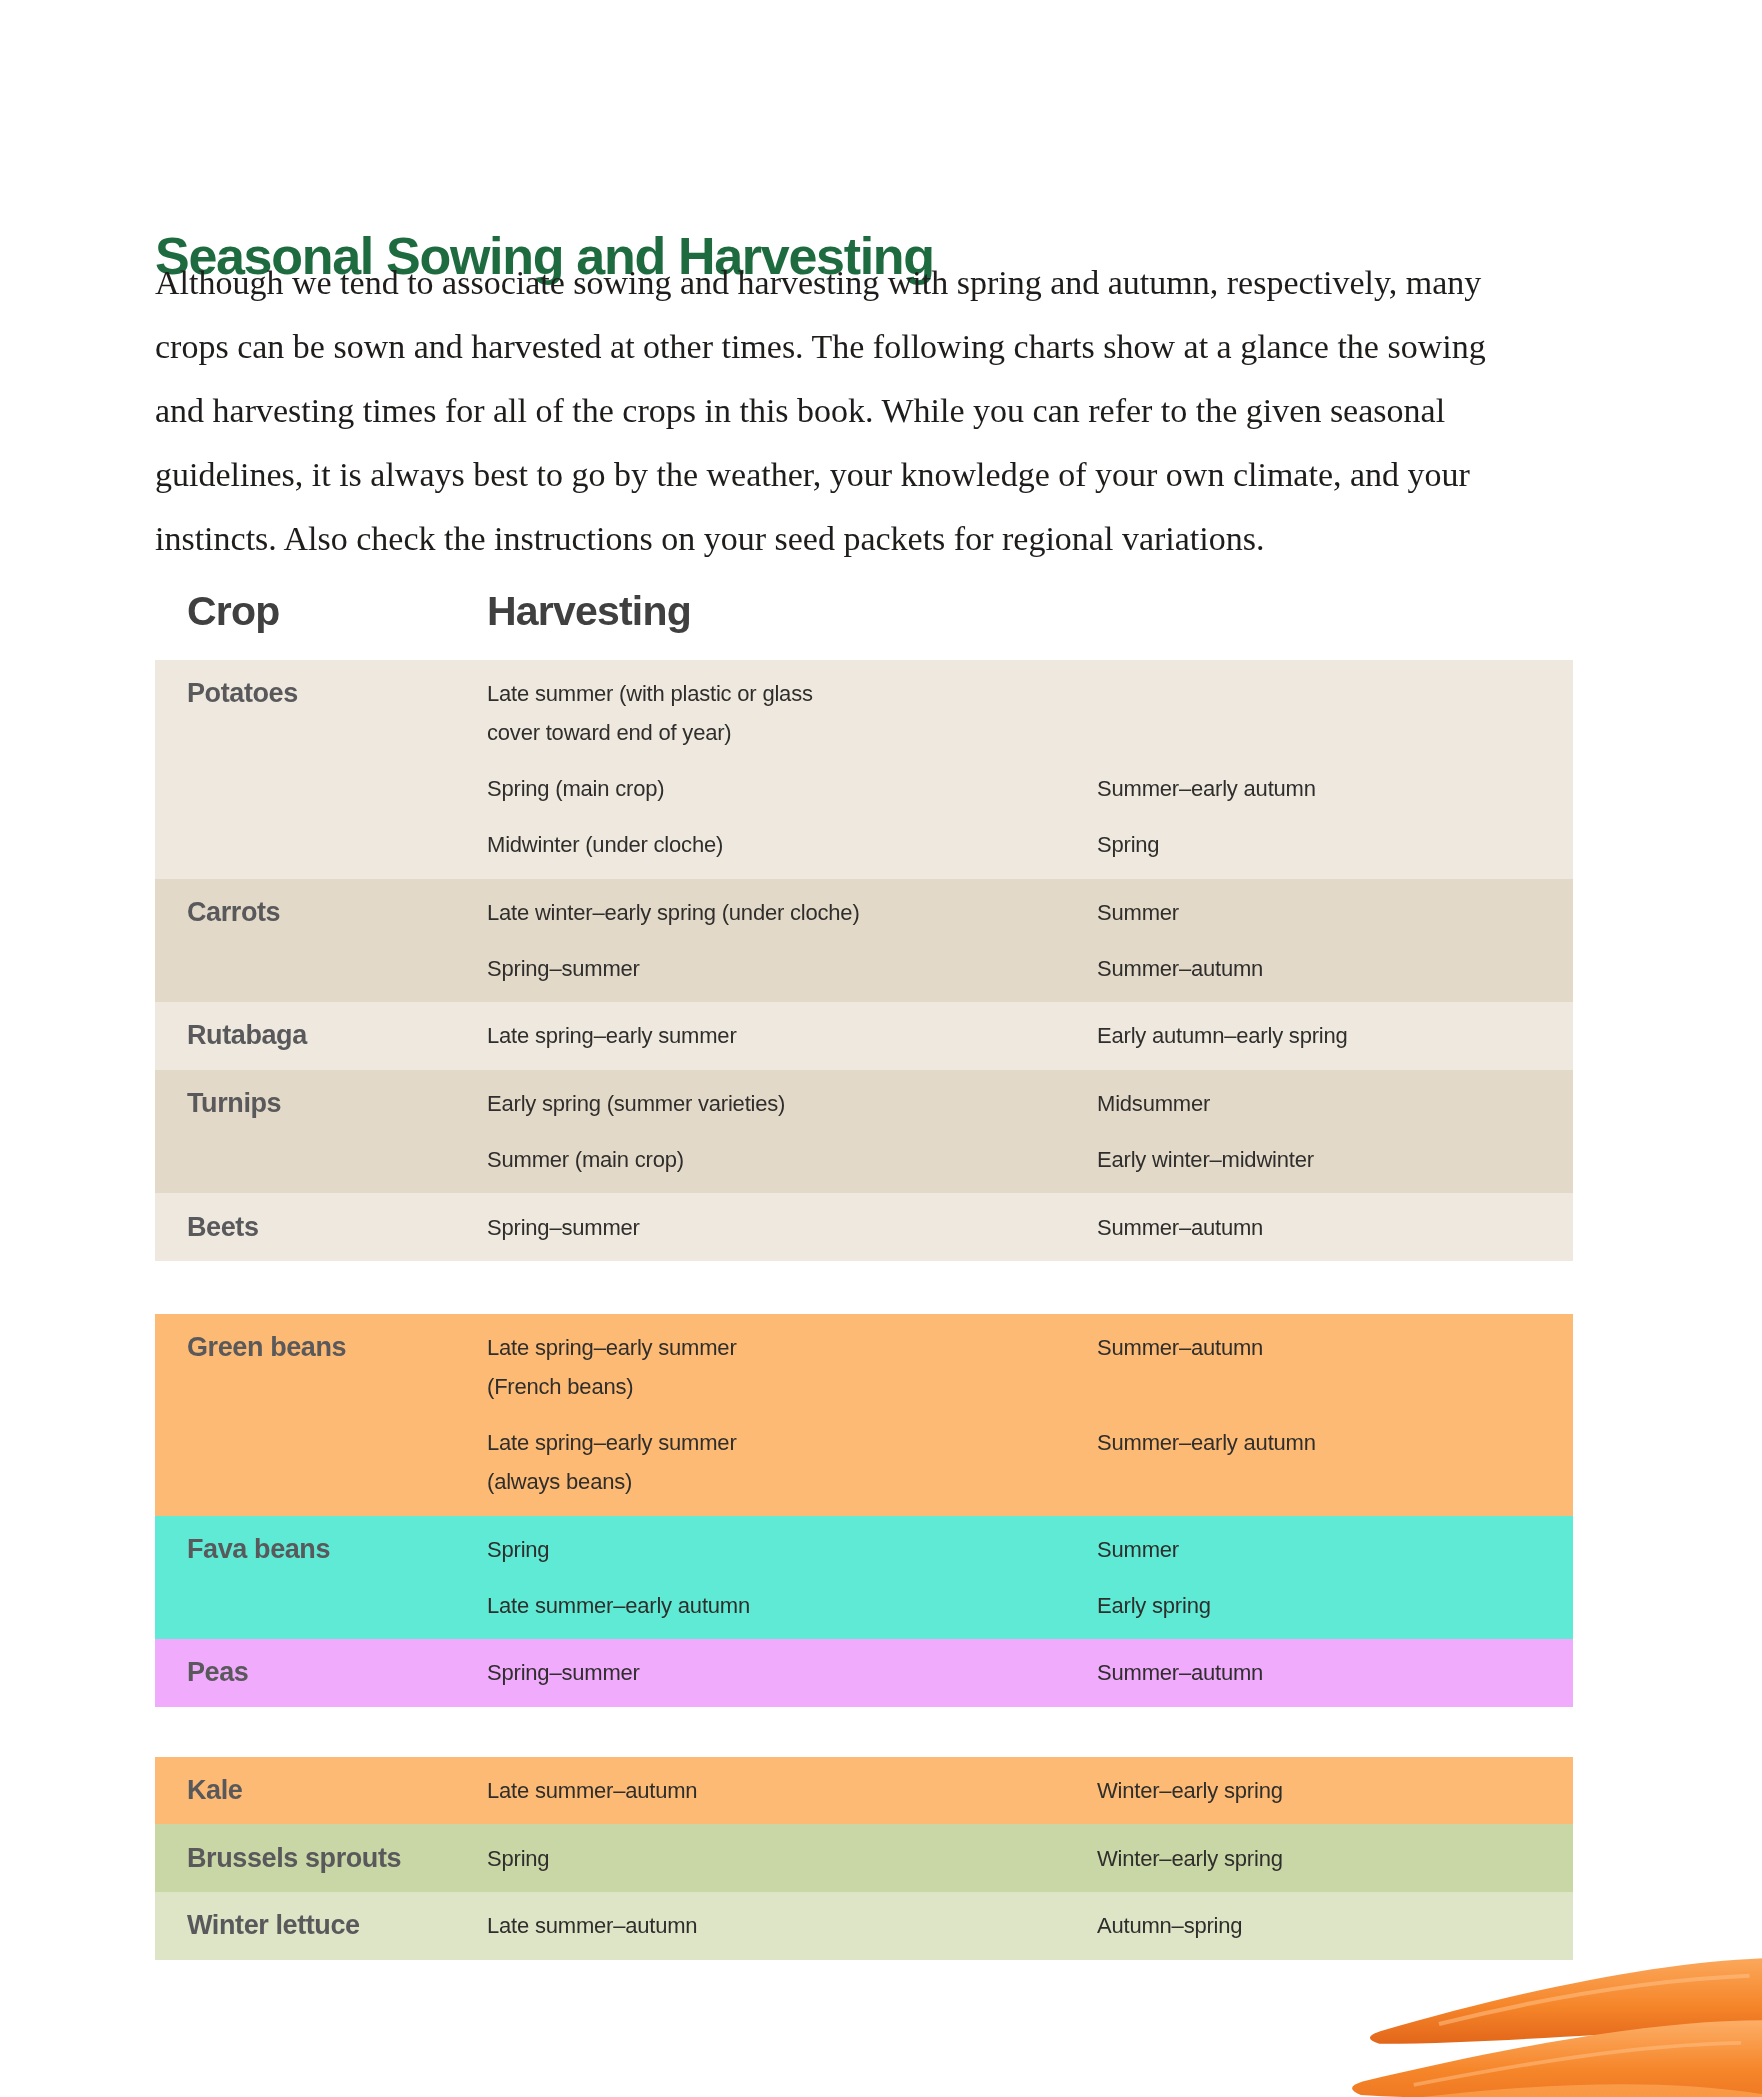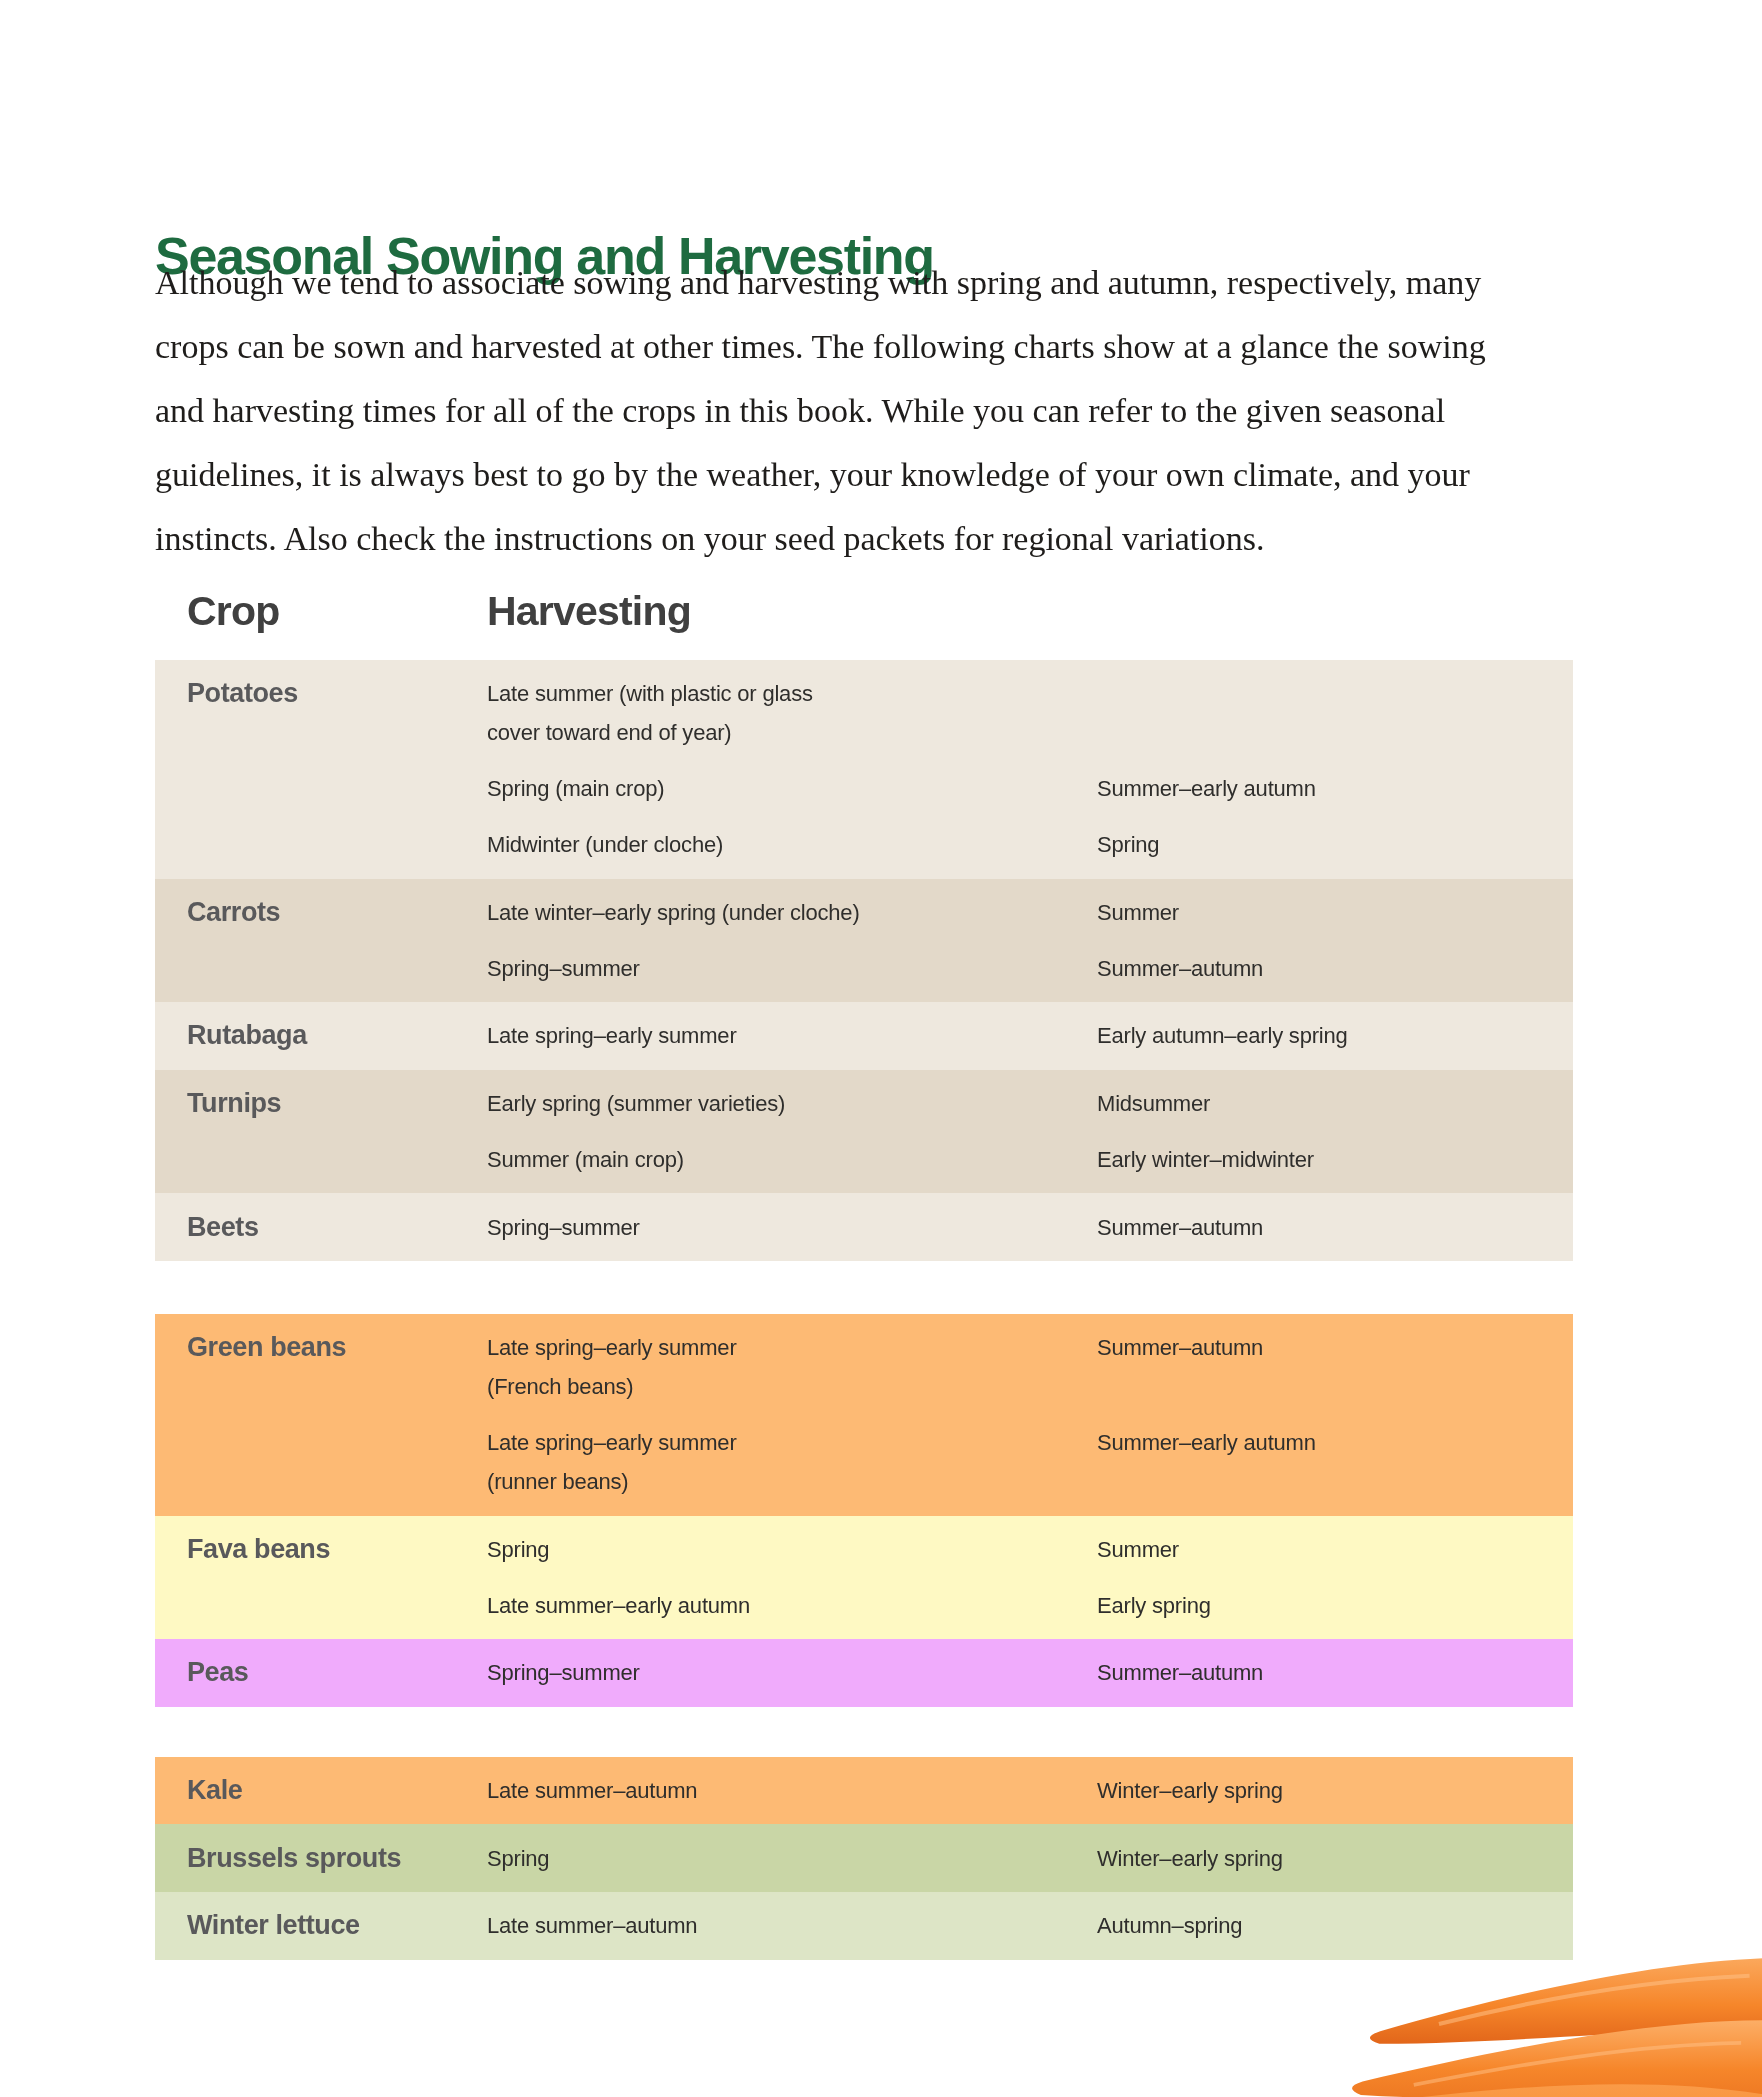--- a/index.html
+++ b/index.html
@@ -124,25 +124,25 @@
     <div style="margin-top: 53px;">
       <div class="trow" style="background: #fdba74;">
         <div class="crop-name">Green beans</div>
         <div class="cell sow" style="grid-row: 1;">
           <div>Late spring–early summer</div>
           <div>(French beans)</div>
         </div>
         <div class="cell harv" style="grid-row: 1;">Summer–autumn</div>
         <div class="cell sow" style="grid-row: 2;">
           <div>Late spring–early summer</div>
-          <div>(runner beans)</div>
+          <div>(always beans)</div>
         </div>
         <div class="cell harv" style="grid-row: 2;">Summer–early autumn</div>
       </div>
-      <div class="trow" style="background: #fef9c3;">
+      <div class="trow" style="background: #5eead4;">
         <div class="crop-name">Fava beans</div>
         <div class="cell sow" style="grid-row: 1;">
           <div>Spring</div>
         </div>
         <div class="cell harv" style="grid-row: 1;">Summer</div>
         <div class="cell sow" style="grid-row: 2;">
           <div>Late summer–early autumn</div>
         </div>
         <div class="cell harv" style="grid-row: 2;">Early spring</div>
       </div>

